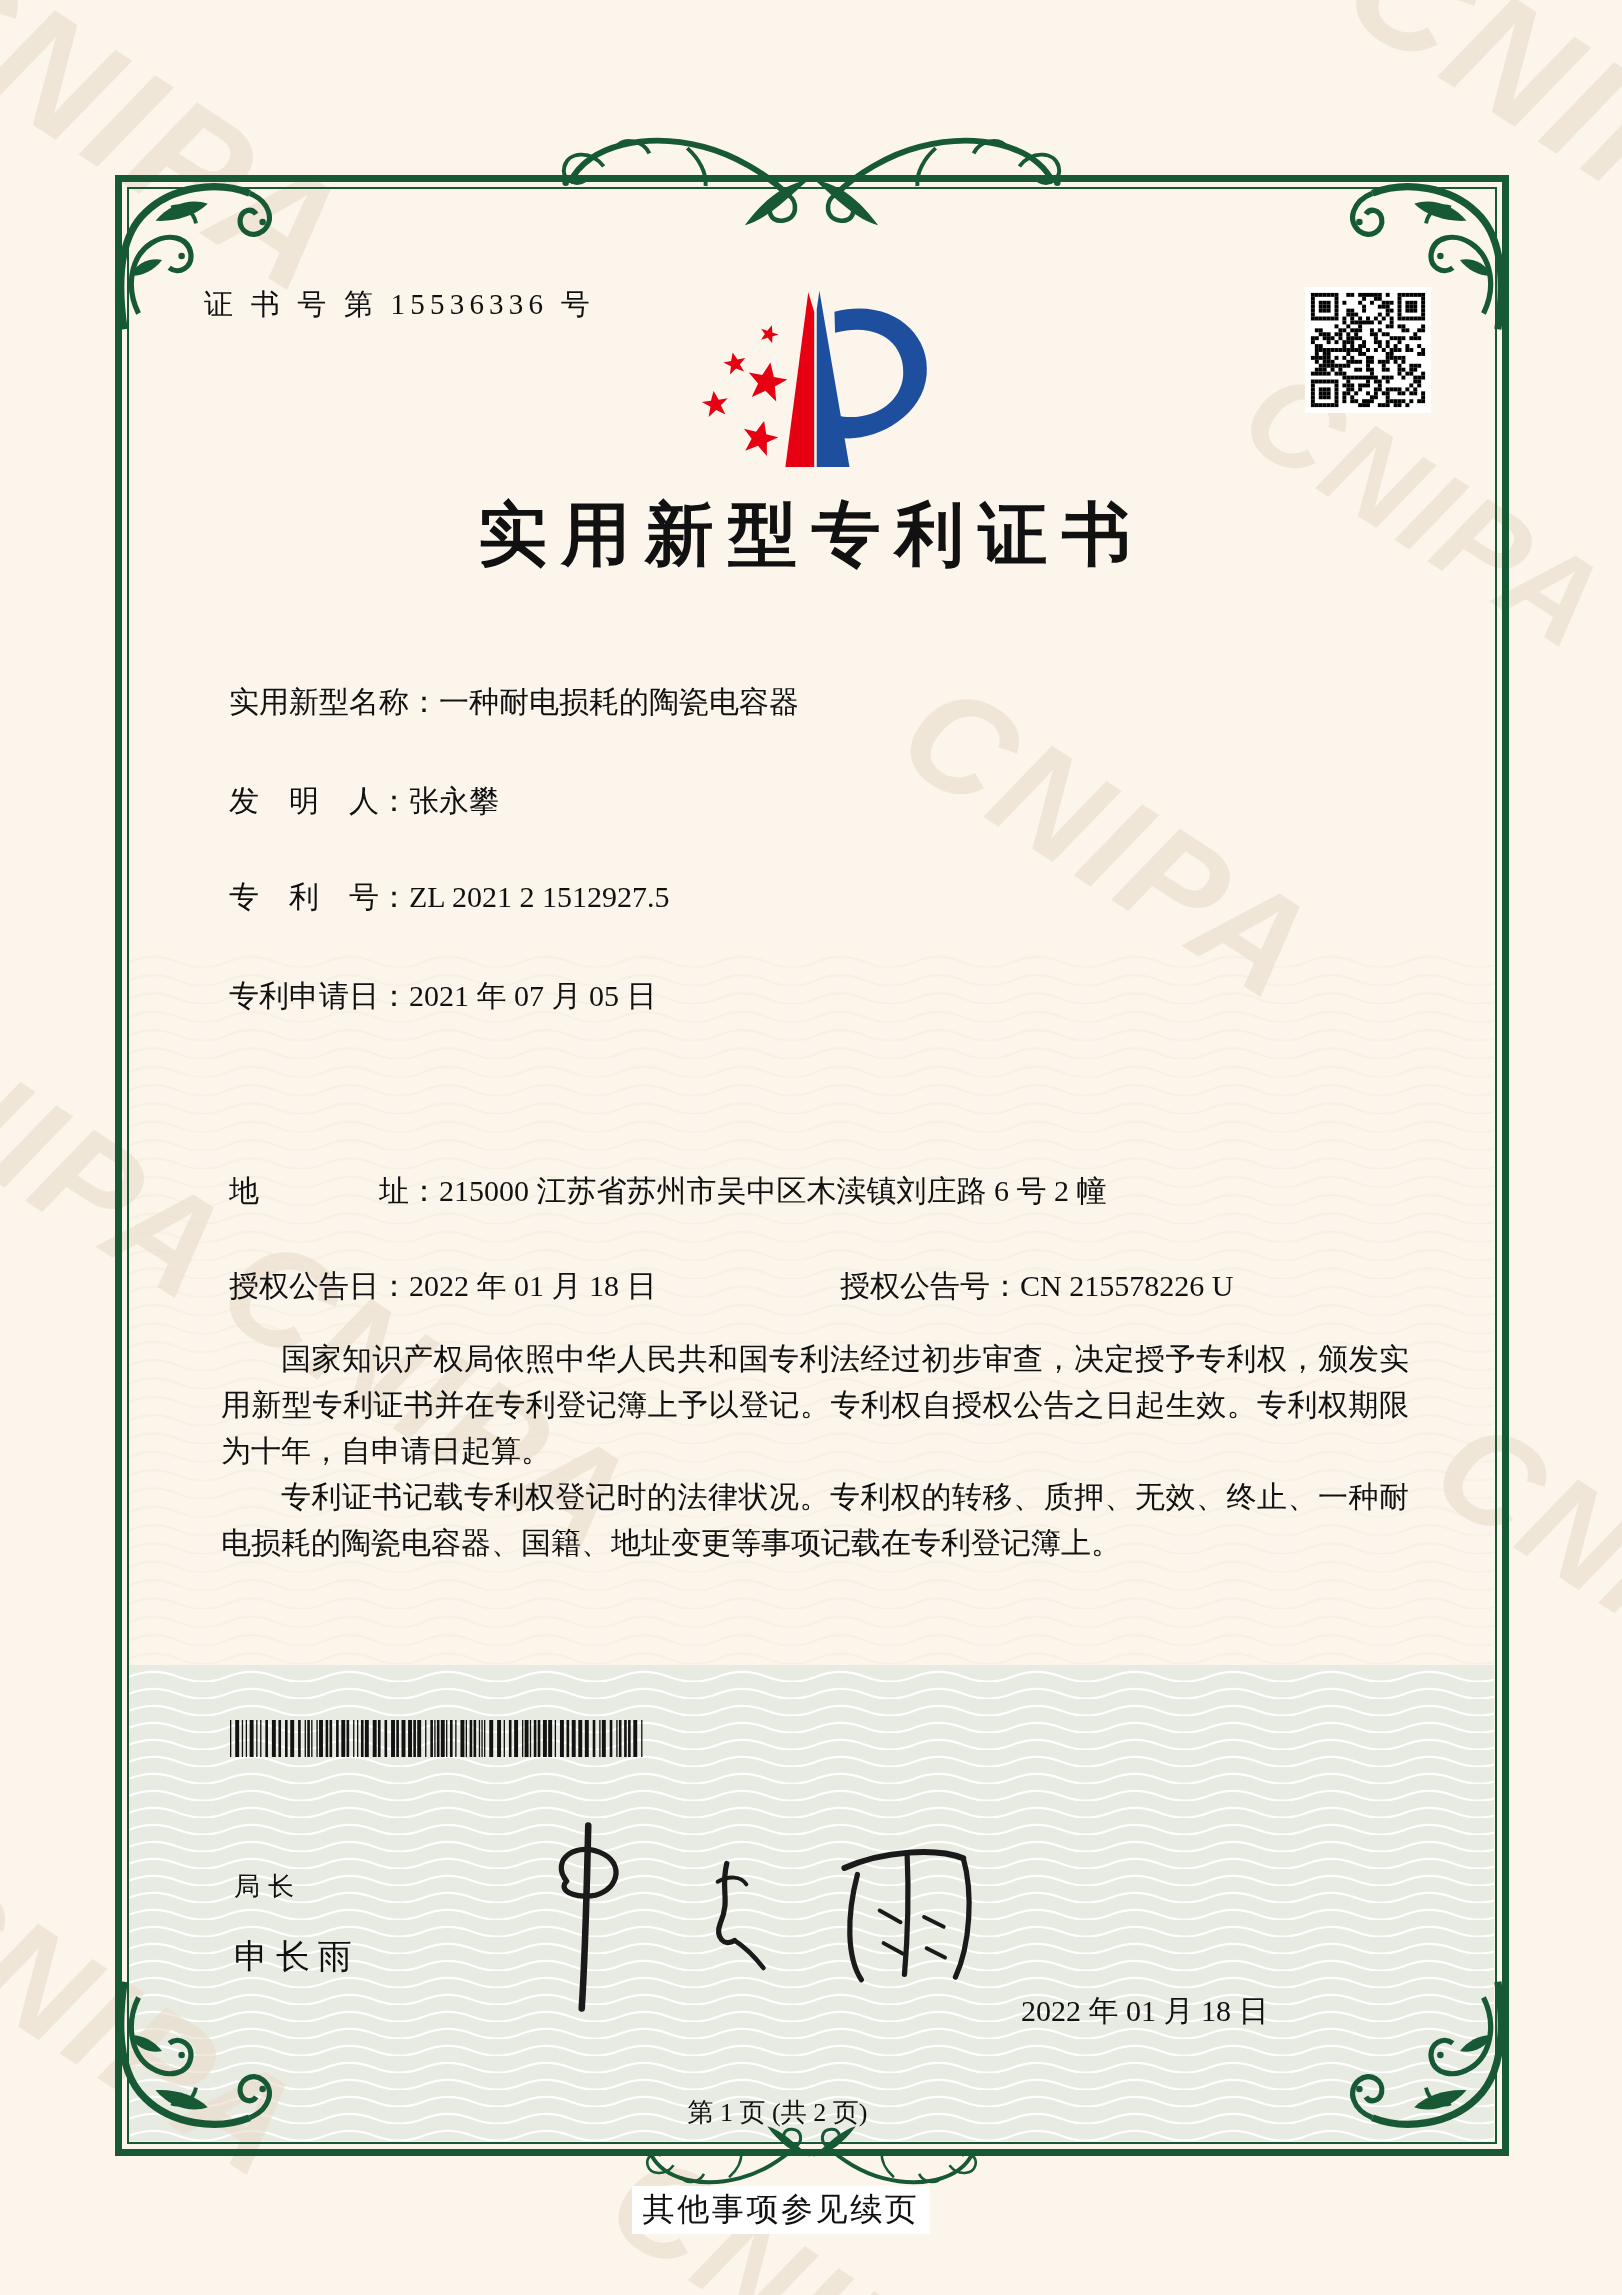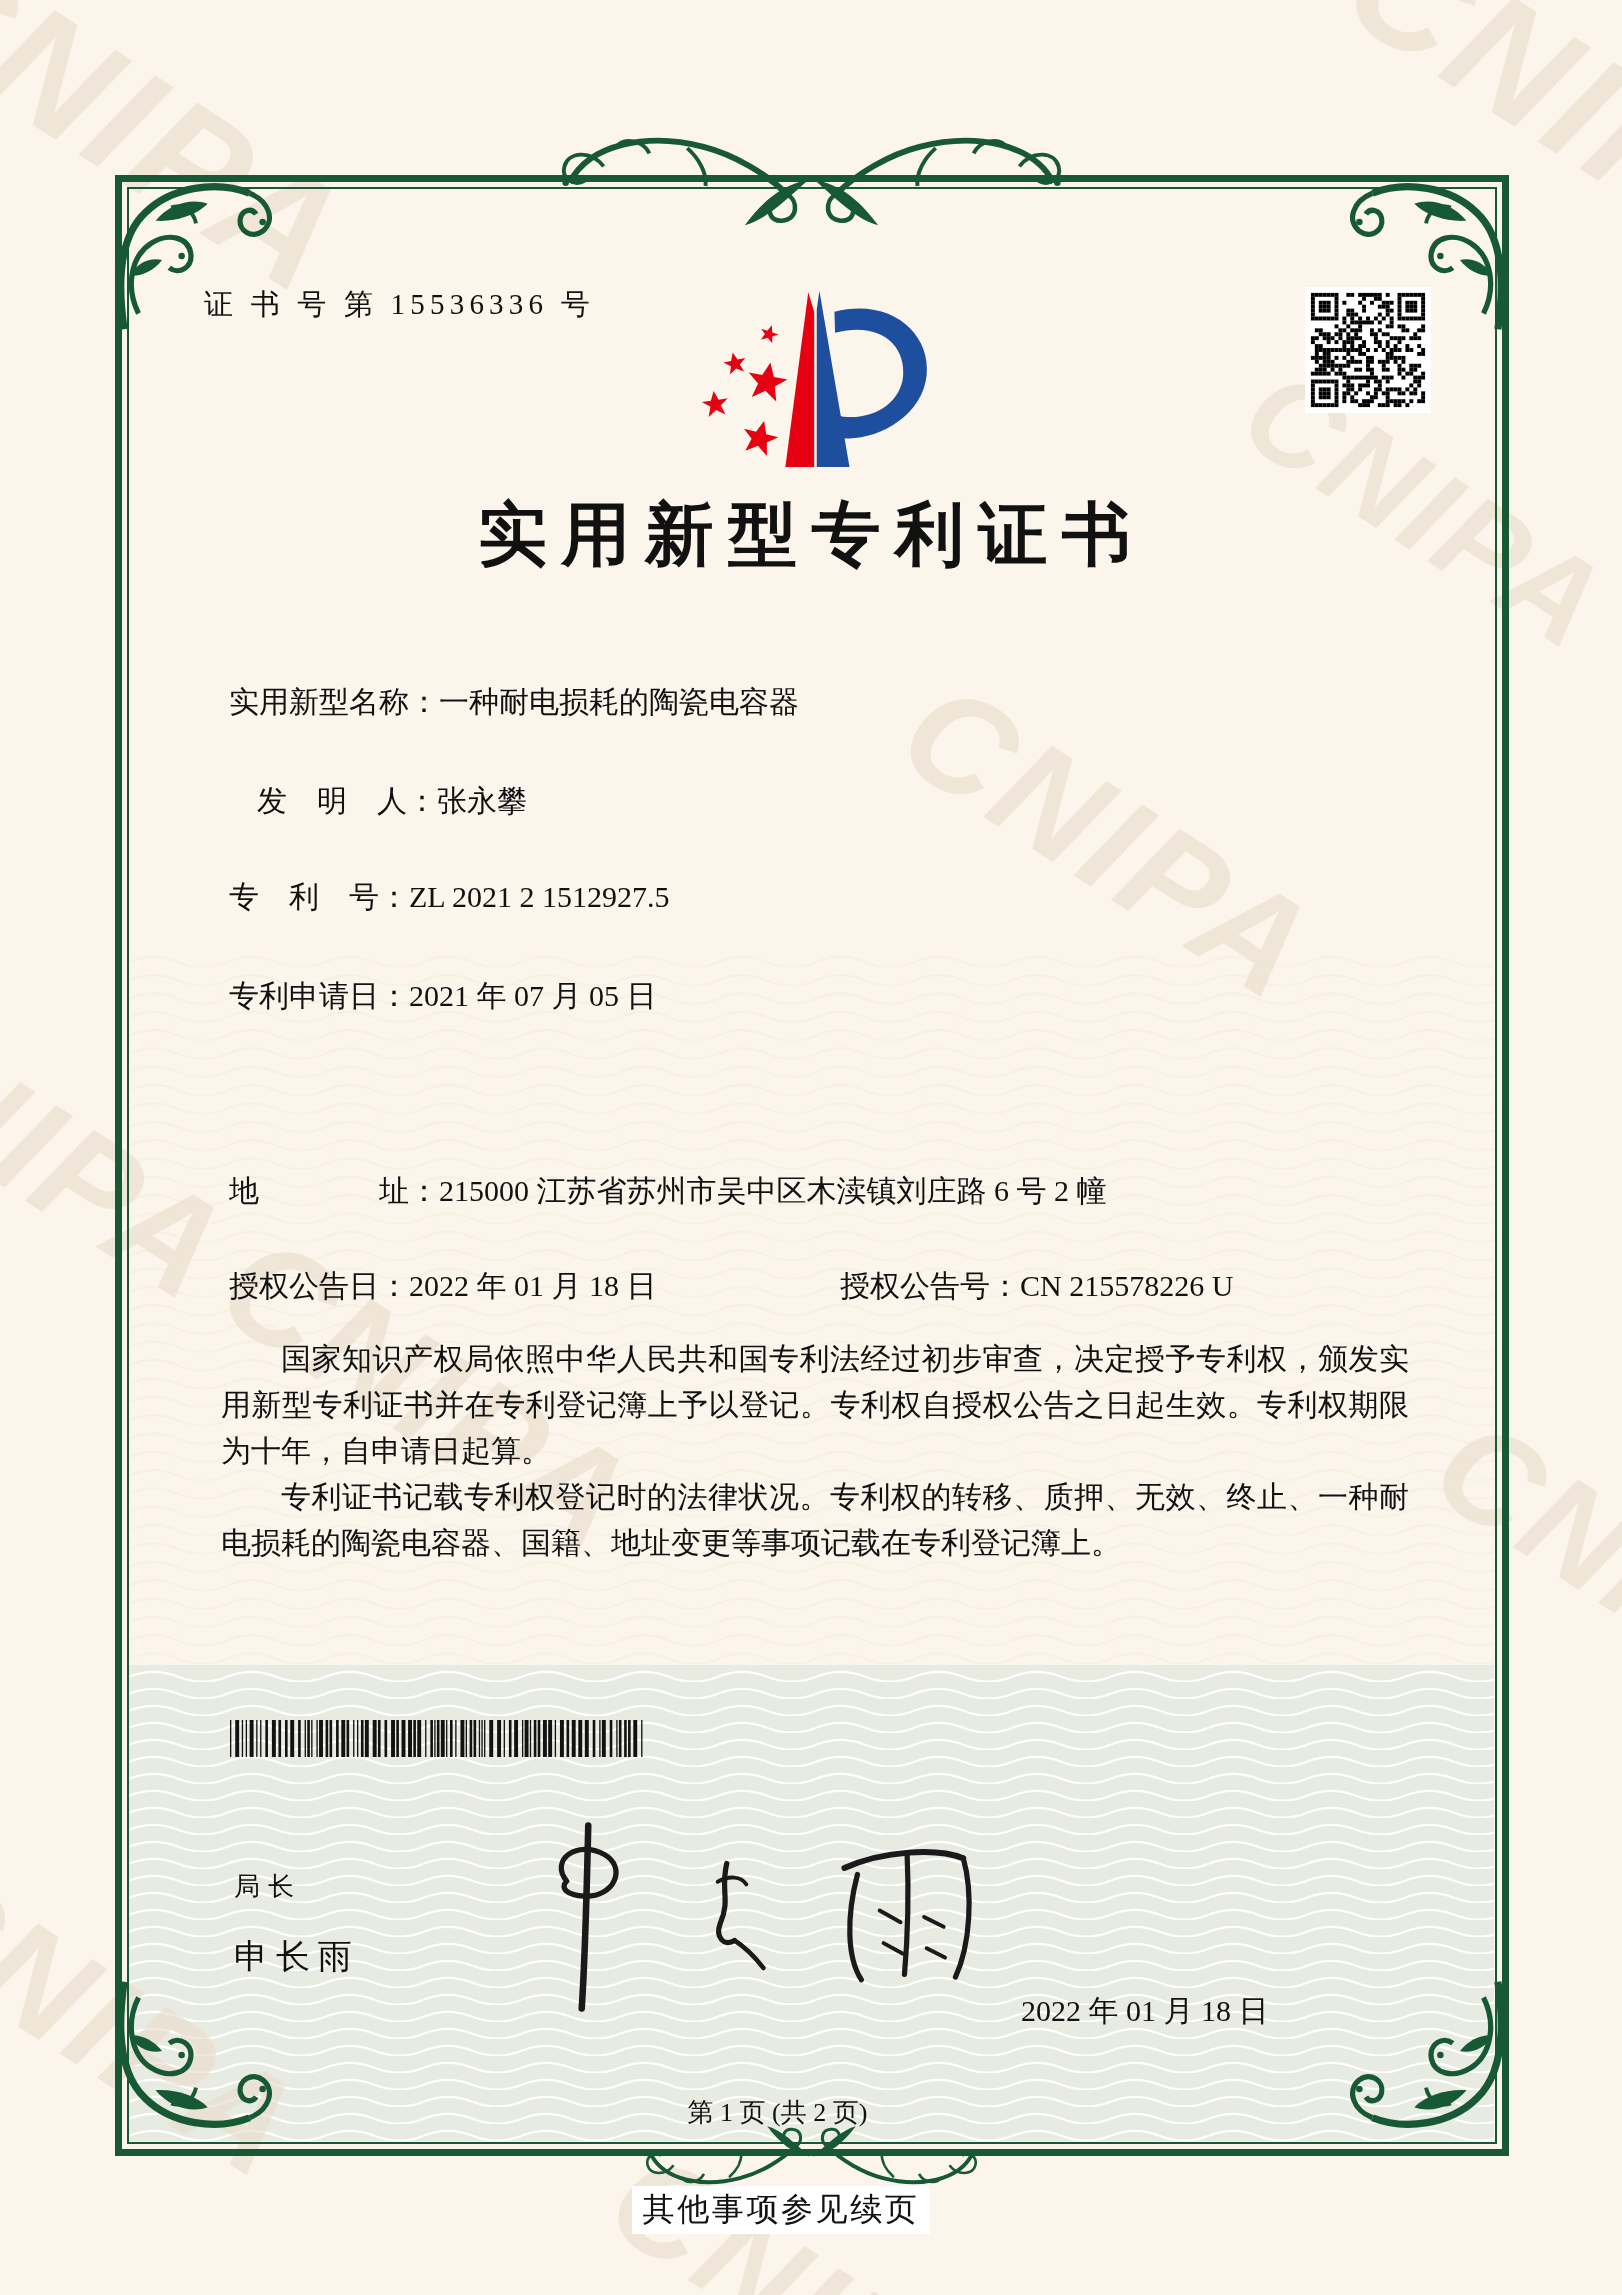--- a/index.html
+++ b/index.html
@@ -565,21 +565,21 @@
       <rect x="117" y="177" width="6" height="6" fill="#000"></rect>
       <rect x="123" y="177" width="6" height="6" fill="#000"></rect>
       <rect x="135" y="177" width="6" height="6" fill="#000"></rect>
       <rect x="141" y="177" width="6" height="6" fill="#000"></rect>
       <rect x="153" y="177" width="6" height="6" fill="#000"></rect>
     </svg>
 
   <div class="content doc-title" style="position:absolute;">实用新型专利证书</div>
 
   <div class="row" style="top:682px;"><span>实用新型名称：</span><span>一种耐电损耗的陶瓷电容器</span></div>
-  <div class="row" style="top:781px;margin-left:28px;"><span>发　明　人：</span><span>张永攀</span></div>
+  <div class="row" style="top:781px;"><span>发　明　人：</span><span>张永攀</span></div>
   <div class="row" style="top:877px;"><span>专　利　号：</span><span>ZL 2021 2 1512927.5</span></div>
   <div class="row" style="top:976px;"><span>专利申请日：</span><span>2021 年 07 月 05 日</span></div>
   <div class="row" style="top:1171px;"><span>地　　　　址：</span><span>215000 江苏省苏州市吴中区木渎镇刘庄路 6 号 2 幢</span></div>
 
   <div class="row" style="top:1266px;">
     <span>授权公告日：</span><span>2022 年 01 月 18 日</span>
     <span class="grant-no"><span>授权公告号：</span><span>CN 215578226 U</span></span>
   </div>
 
   <div class="content paras" style="position:absolute;">

